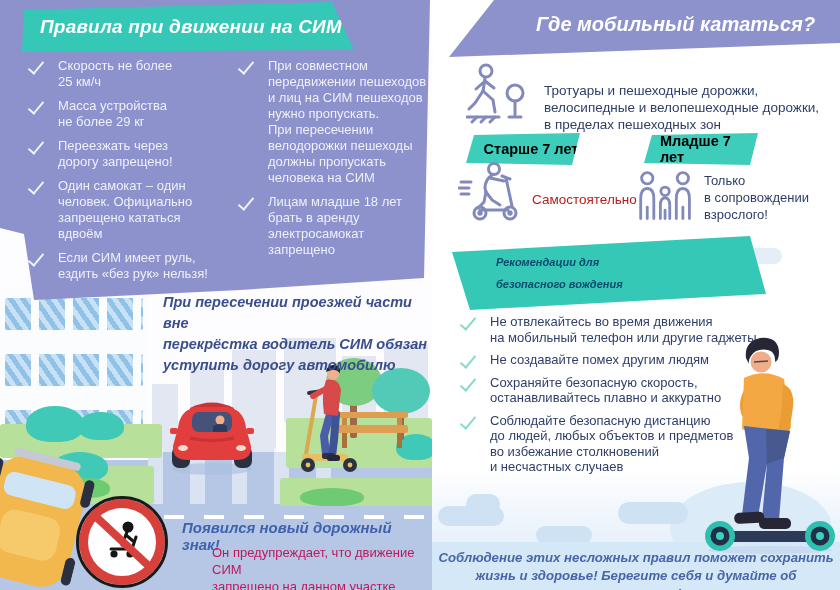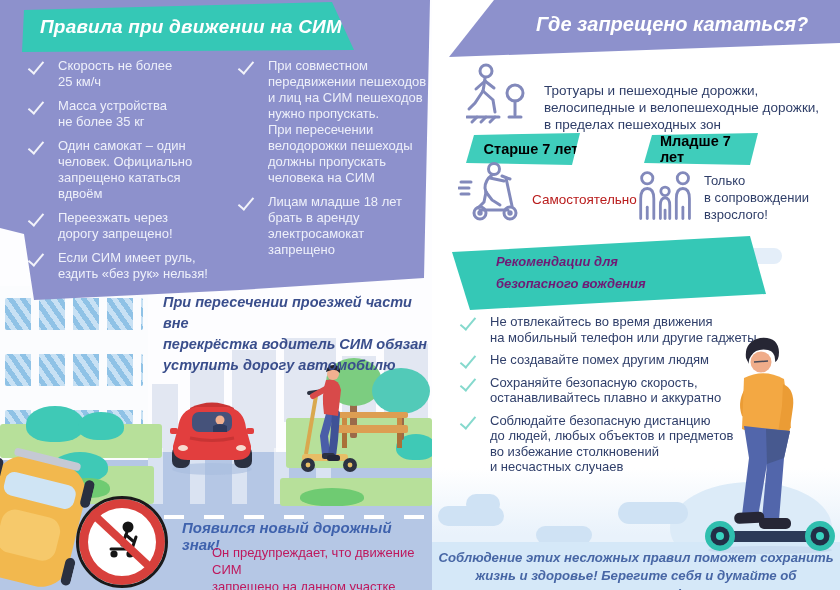--- a/index.html
+++ b/index.html
@@ -93,21 +93,21 @@
   .btn-older{ left:34px;}
   .btn-younger{ left:212px;}
   .scooter-icon{ position:absolute; left:26px; top:160px;}
   .family-icon{ position:absolute; left:204px; top:170px;}
   .cap1{ position:absolute; left:100px; top:192px; font-size:13.5px; color:#b91c1c;}
   .cap2{ position:absolute; left:272px; top:172px; font-size:13px; line-height:17px; color:#2f3e68;}
 
   .rec-head{ position:absolute; left:20px; top:236px; width:314px; height:74px; background:#35c8b6; z-index:2;
     clip-path:polygon(0 16px, 298px 0, 314px 58px, 18px 74px);
     padding:15px 0 0 44px;}
-  .rec-head span{ color:#701a75; font-size:13px; font-weight:bold; font-style:italic; line-height:22px;}
+  .rec-head span{ color:#0c4a6e; font-size:11px; font-weight:bold; font-style:italic; line-height:22px;}
 
   .rec-list{ position:absolute; left:28px; top:314px; width:340px; display:flex; flex-direction:column; gap:7px; z-index:3;}
   .rec-list .chk{ border-color:#85d9cd; }
   .rec-text{ font-size:13px; line-height:15.5px; color:#31406b;}
 
   .sky{ position:absolute; left:0; top:468px; width:408px; height:122px; z-index:1;
     background:linear-gradient(180deg,#ffffff 0%, #e9f2fb 55%);}
   .cloud{ position:absolute; background:#cfe2f4; border-radius:999px;}
   .cloud.big{ background:#dcebf8;}
   .cloud-top{ position:absolute; left:296px; top:248px; width:54px; height:16px; background:#e4eef9; border-radius:999px; z-index:1;}
@@ -229,37 +229,37 @@
               <i class="chk"></i>
             </span>
           <span class="rule-text" data-bind="left.rules_col1.0">Скорость не более
 25 км/ч</span>
         </div>
         <div class="rule">
           <span class="chk-cell">
               <i class="chk"></i>
             </span>
           <span class="rule-text" data-bind="left.rules_col1.1">Масса устройства
-не более 35 кг</span>
+не более 29 кг</span>
+        </div>
+        <div class="rule">
+          <span class="chk-cell">
+              <i class="chk"></i>
+            </span>
+          <span class="rule-text" data-bind="left.rules_col1.3">Переезжать через
+дорогу запрещено!</span>
         </div>
         <div class="rule">
           <span class="chk-cell">
               <i class="chk"></i>
             </span>
           <span class="rule-text" data-bind="left.rules_col1.2">Один самокат – один
 человек. Официально
 запрещено кататься
 вдвоём</span>
-        </div>
-        <div class="rule">
-          <span class="chk-cell">
-              <i class="chk"></i>
-            </span>
-          <span class="rule-text" data-bind="left.rules_col1.3">Переезжать через
-дорогу запрещено!</span>
         </div>
         <div class="rule">
           <span class="chk-cell">
               <i class="chk"></i>
             </span>
           <span class="rule-text" data-bind="left.rules_col1.4">Если СИМ имеет руль,
 ездить «без рук» нельзя!</span>
         </div>
       </div>
       <div class="rcol c2">
@@ -310,21 +310,21 @@
     <div class="note-text" data-bind="left.sign_note.text">Он предупреждает, что движение СИМ
 запрещено на данном участке</div>
   </div>
 
   <div class="half-right">
 
     <div class="cloud-top"></div>
 
     <div class="r-sliver"></div>
     <div class="r-header">
-      <span class="r-title" data-bind="right.title">Где запрещено кататься?</span>
+      <span class="r-title" data-bind="right.title">Где мобильный кататься?</span>
     </div>
 
     <svg class="ped-icon" viewBox="0 0 62 64" width="62" height="64">
       <g stroke="#8289bb" stroke-width="3" fill="none" stroke-linecap="round">
         <circle cx="20" cy="9" r="6"></circle>
         <path d="M19 16 Q18 24 17 29"></path>
         <path d="M19 19 L28 26"></path>
         <path d="M19 19 L10 27"></path>
         <path d="M17 29 L27 38 L29 50"></path>
         <path d="M17 29 L9 41 L3 47"></path>

